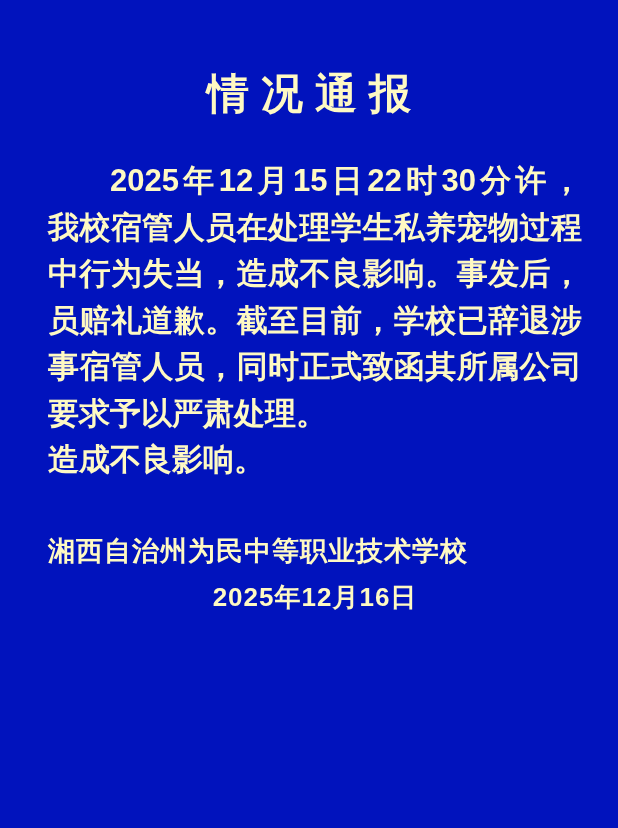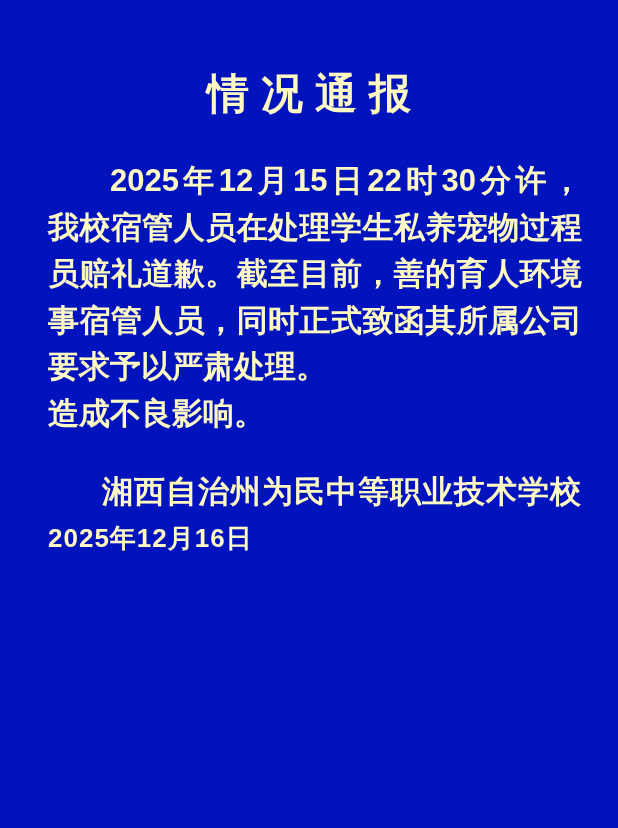--- a/index.html
+++ b/index.html
@@ -40,49 +40,50 @@
   }
   .line.fill {
     text-align-last: justify;
     white-space: normal;
   }
   .line.indent {
     text-indent: 2em;
     margin-top: 36px;
   }
   .signature {
-    margin: 32px 36px 0 48px;
-    font-size: 31px;
+    margin: 44px 36px 0 48px;
+    font-size: 27px;
     line-height: 46px;
     font-weight: bold;
-    text-align: right;
+    text-align: left;
     letter-spacing: 1px;
   }
   .notice-date {
     margin: 0 36px 0 48px;
     font-size: 26px;
     line-height: 46px;
     font-weight: bold;
-    text-align: left;
+    text-align: center;
     letter-spacing: 1px;
   }
 </style>
 </head>
 <body>
 
 <div class="page">
 
   <div class="title">情况通报</div>
 
   <div class="body-text">
 
     <div>
       <div class="line fill indent">2025年12月15日22时30分许，</div>
       <div class="line fill">我校宿管人员在处理学生私养宠物过程</div>
-      <div class="line fill">员赔礼道歉。截至目前，善的育人环境</div>
+      <div class="line fill">中行为失当，造成不良影响。事发后，</div>
+      <div class="line fill">员赔礼道歉。截至目前，学校已辞退涉</div>
       <div class="line fill">事宿管人员，同时正式致函其所属公司</div>
       <div class="line">要求予以严肃处理。</div>
     </div>
 
     <div>
       <div class="line">造成不良影响。</div>
     </div>
 
   </div>
 

